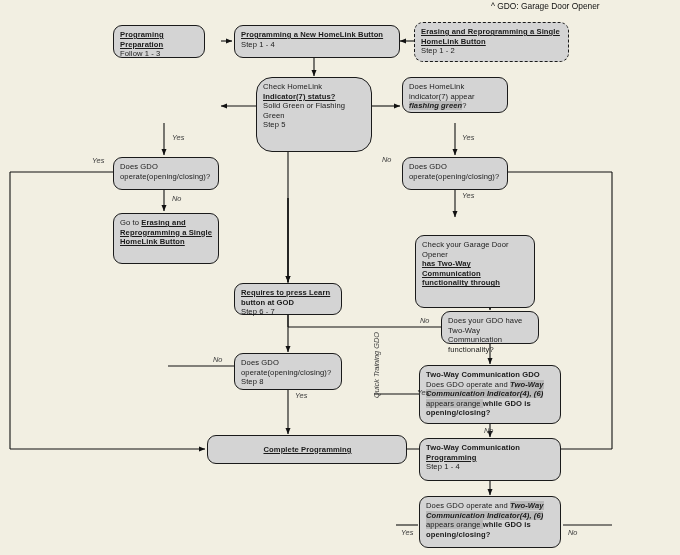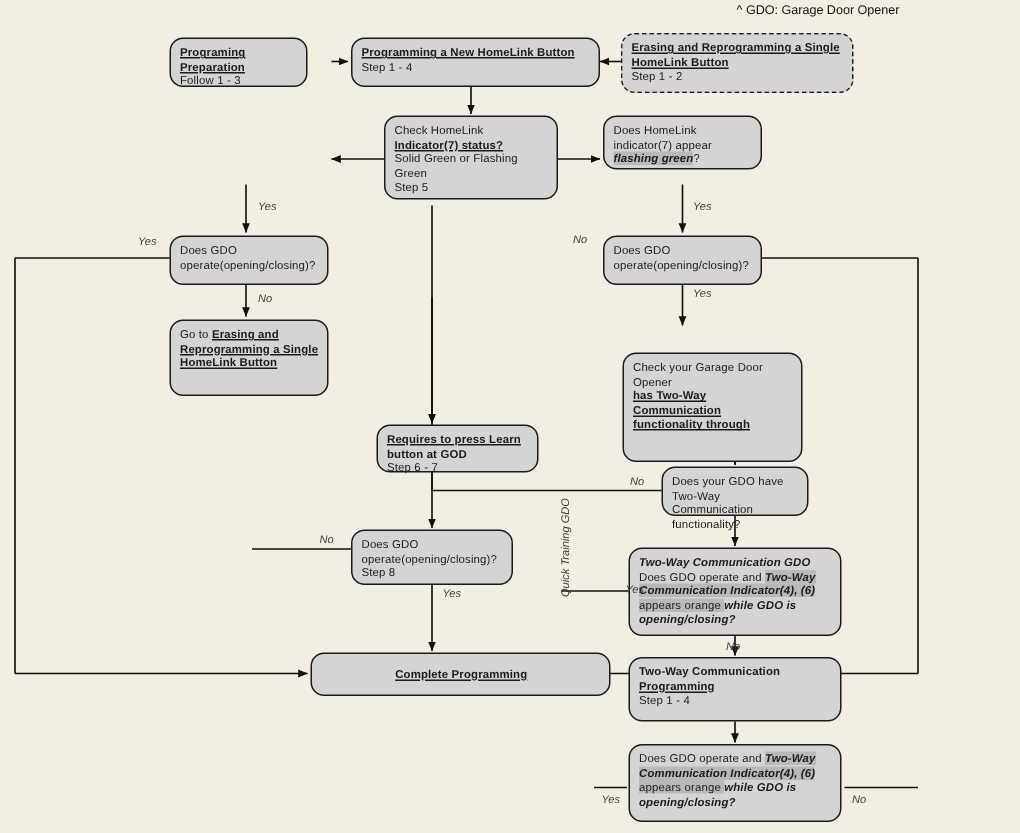--- a/index.html
+++ b/index.html
@@ -22,21 +22,21 @@
     color:#1a1a1a;
     font-size:7.6px;
     line-height:9.6px;
     padding:4px 5px 4px 6px;
     letter-spacing:.1px;
   }
   .node.dashed{border-style:dashed;}
   .node .ln{display:block;white-space:normal;}
   .u{text-decoration:underline;font-weight:bold;}
   .b{font-weight:bold;}
-  .it{font-style:italic;font-weight:bold;}
+  .it{font-weight:bold;}
   .hl{background:#b9b9b9;font-style:italic;font-weight:bold;}
   .hl2{background:#b9b9b9;}
   .lst{margin:0;padding-left:9px;list-style:none;}
   .lst li{position:relative;line-height:9.4px;}
   .lst li:before{content:"•";position:absolute;left:-7px;top:-0.5px;font-size:7px;}
 
   .lbl{
     position:absolute;
     font-size:7.4px;
     font-style:italic;
@@ -137,21 +137,21 @@
     <span class="ln u">Programming a New HomeLink Button</span>
     <span class="ln">Step 1 - 4</span>
   </div>
 
   <div class="node dashed" style="left:414px;top:22px;width:155px;height:40px;">
     <span class="ln u">Erasing and Reprogramming a Single</span>
     <span class="ln u">HomeLink Button</span>
     <span class="ln">Step 1 - 2</span>
   </div>
 
-  <div class="node" style="left:256px;top:77px;width:116px;height:56px;">
+  <div class="node" style="left:256px;top:77px;width:116px;height:75px;border-radius:16px;">
     <span class="ln">Check HomeLink</span>
     <span class="ln u">Indicator(7) status?</span>
     <span class="ln">Solid Green or Flashing</span>
     <span class="ln">Green</span>
     <span class="ln">Step 5</span>
   </div>
 
 
   <div class="node" style="left:402px;top:77px;width:106px;height:36px;">
     <span>Does HomeLink indicator(7) appear </span><span class="hl">flashing green</span><span>?</span>
@@ -170,21 +170,21 @@
     <span class="ln">Does GDO</span>
     <span class="ln">operate(opening/closing)?</span>
   </div>
 
   <div class="node" style="left:415px;top:235px;width:120px;height:73px;">
     <span class="ln">Check your Garage Door Opener</span>
     <span class="ln u">has Two-Way Communication</span>
     <span class="ln u">functionality through</span>
   </div>
 
-  <div class="node" style="left:251px;top:283px;width:108px;height:32px;">
+  <div class="node" style="left:234px;top:283px;width:108px;height:32px;">
     <span class="ln u">Requires to press Learn</span>
     <span class="ln b">button at GOD</span>
     <span class="ln">Step 6 - 7</span>
   </div>
 
   <div class="node" style="left:234px;top:353px;width:108px;height:37px;">
     <span class="ln">Does GDO</span>
     <span class="ln">operate(opening/closing)?</span>
     <span class="ln">Step 8</span>
   </div>

